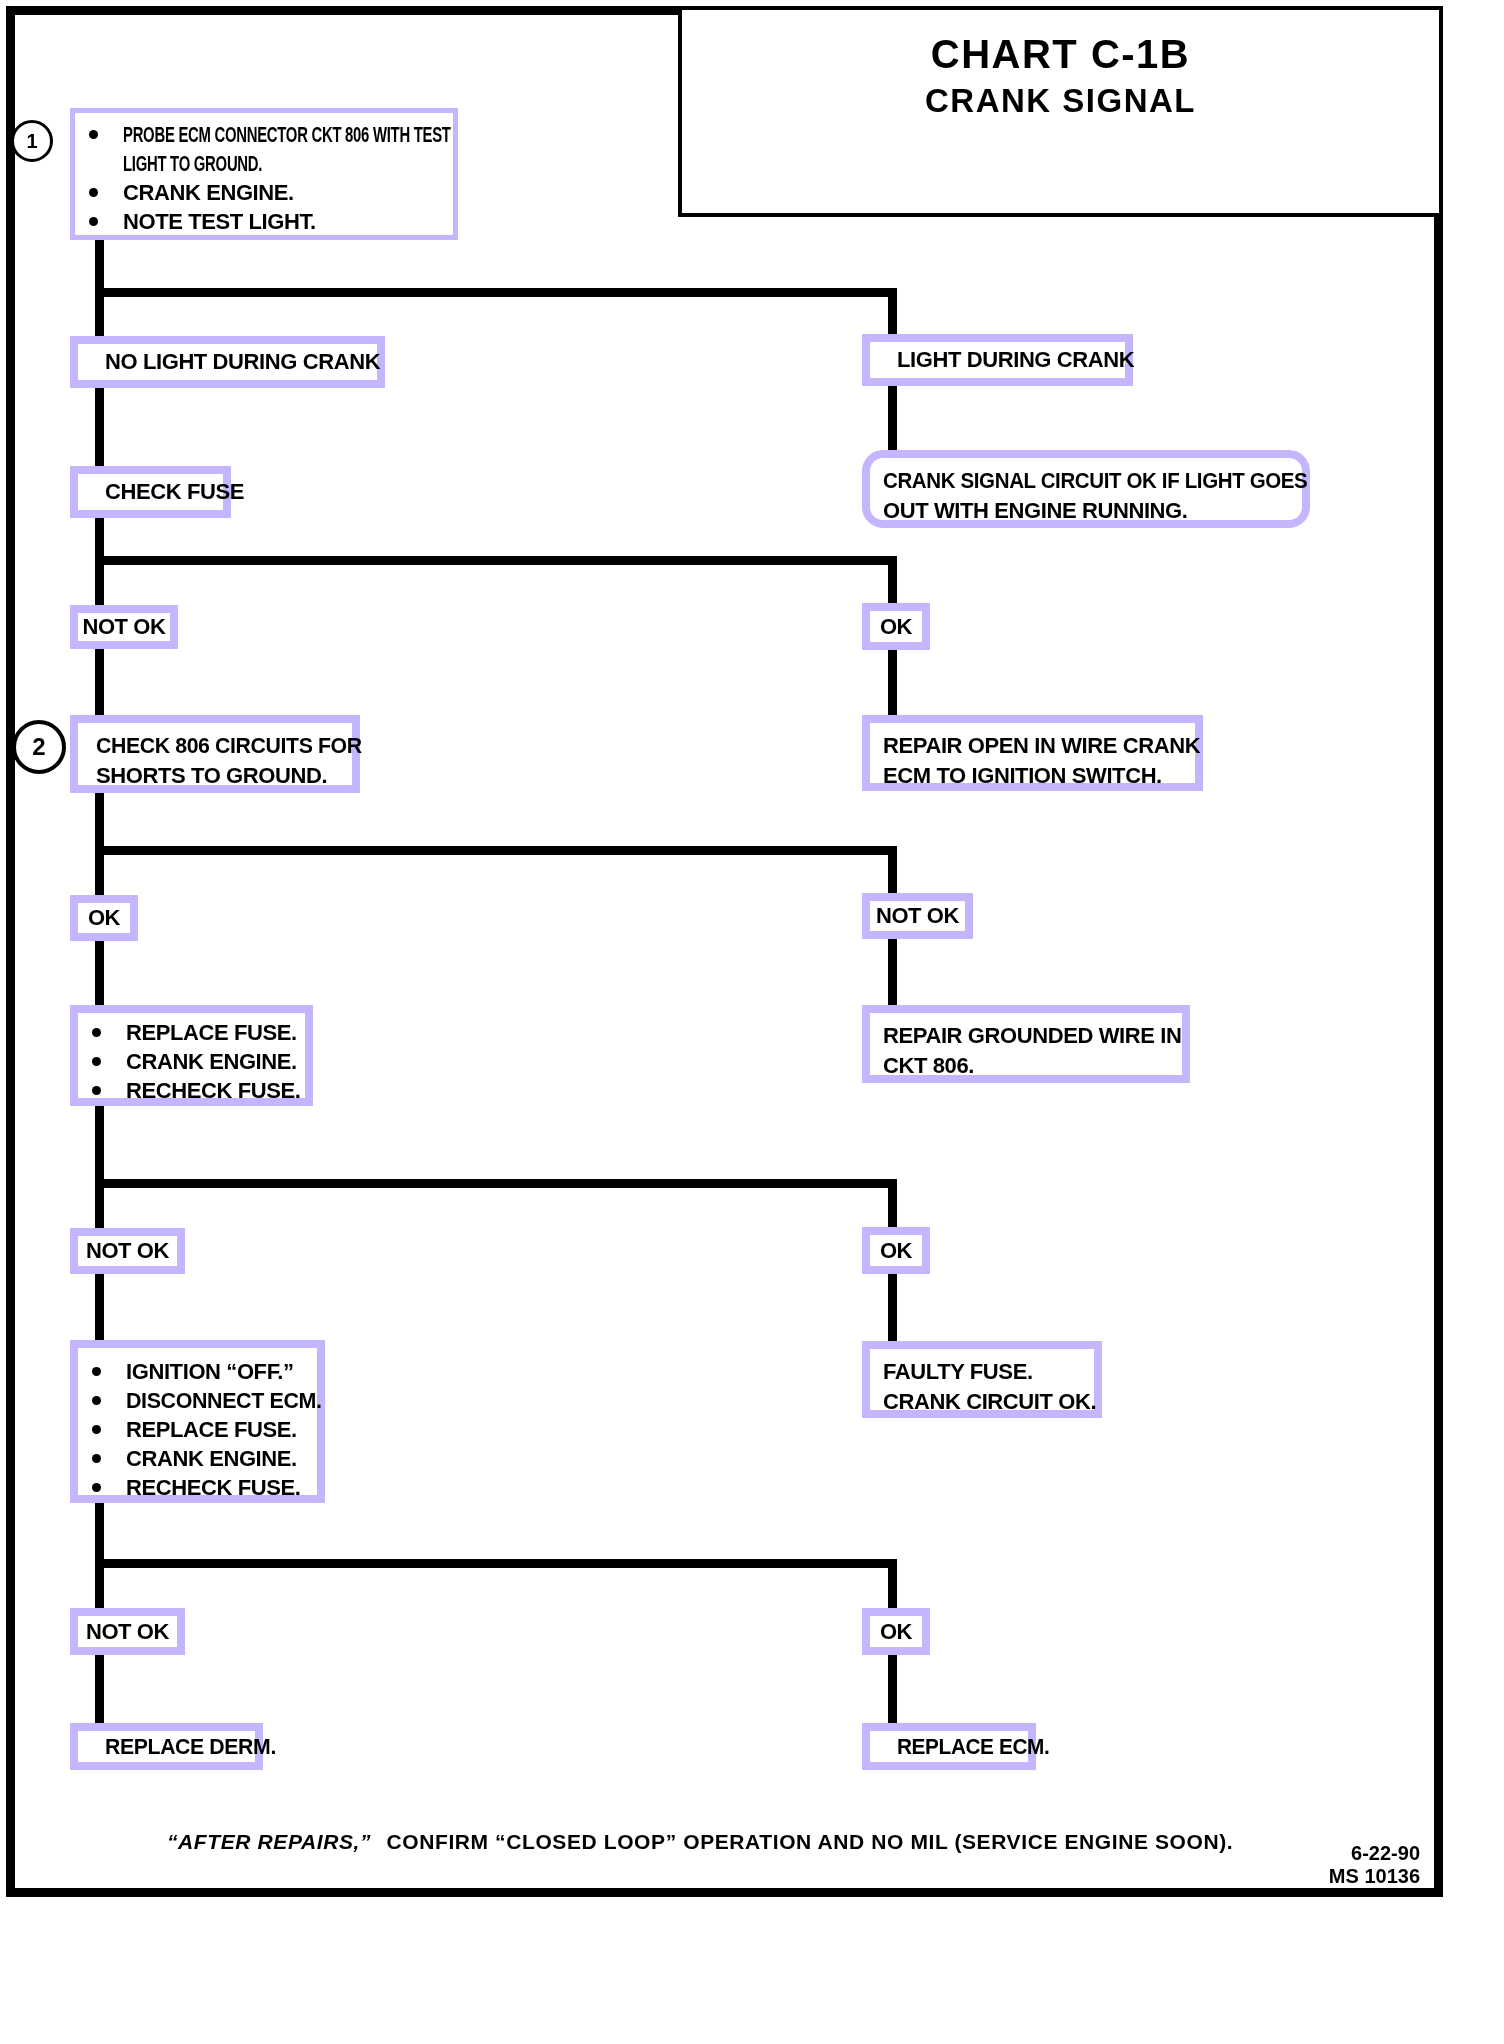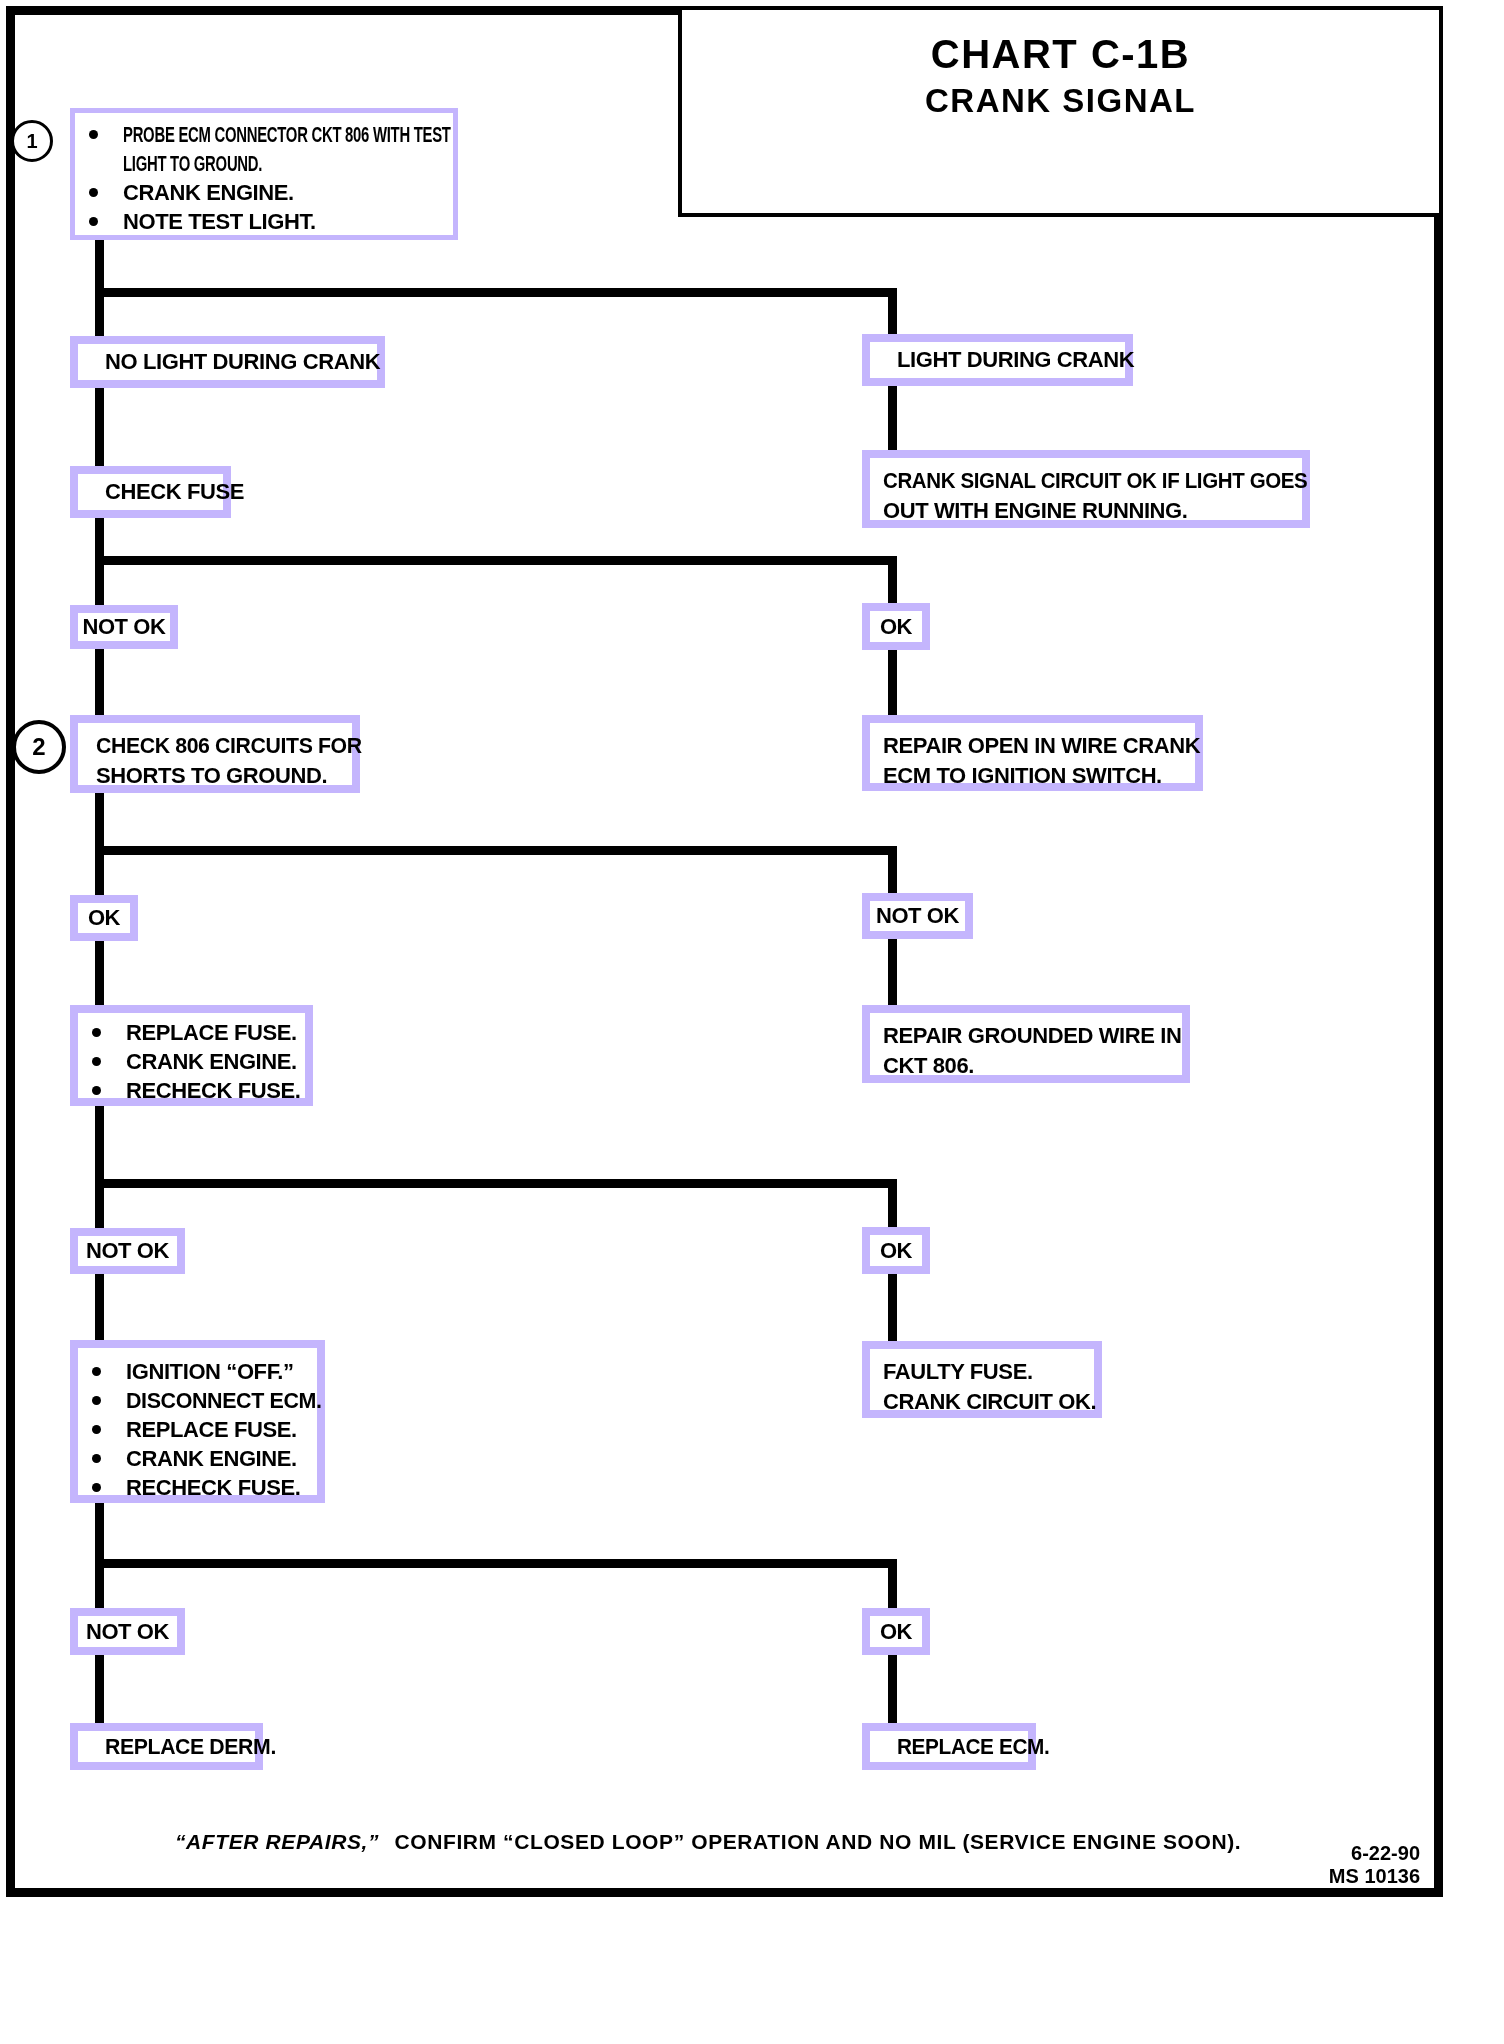--- a/index.html
+++ b/index.html
@@ -28,21 +28,21 @@
   .bullets .tl{font-size:22px;font-weight:bold;letter-spacing:-0.4px;white-space:nowrap;line-height:29px;}
   .bi{display:flex;align-items:flex-start;}
   .dot{width:9px;height:9px;border-radius:50%;background:#000;margin:10px 0 0 14px;flex:0 0 auto;}
   .bl{margin-left:25px;}
   
   .circ{border-radius:50%;background:#fff;box-sizing:border-box;display:flex;align-items:center;
         justify-content:center;font-weight:bold;z-index:2;}
   #circ1{left:11px;top:120px;width:42px;height:42px;border:3px solid #000;font-size:20px;}
   #circ2{left:12px;top:720px;width:54px;height:54px;border:4px solid #000;font-size:24px;}
   
-  #footer{left:175px;top:1830px;font-size:21px;font-weight:bold;letter-spacing:0.6px;white-space:nowrap;z-index:2;}
+  #footer{left:167px;top:1830px;font-size:21px;font-weight:bold;letter-spacing:0.6px;white-space:nowrap;z-index:2;}
   #footer .it{font-style:italic;}
   #footer .rest{margin-left:9px;}
   #stamp{left:1285px;top:1842px;width:135px;text-align:right;font-size:20px;font-weight:bold;
          line-height:23px;z-index:2;}
 </style>
 </head>
 <body>
 
 <div id="canvas">
 
@@ -97,21 +97,21 @@
   <div class="abs box lbl lft" style="left:70px;top:336px;width:315px;height:52px;">
     <span class="bt fit">NO LIGHT DURING CRANK</span>
   </div>
   <div class="abs box lbl lft" style="left:862px;top:334px;width:271px;height:52px;">
     <span class="bt fit">LIGHT DURING CRANK</span>
   </div>
 
   <div class="abs box lbl lft" style="left:70px;top:466px;width:161px;height:52px;">
     <span class="bt fit">CHECK FUSE</span>
   </div>
-  <div class="abs box content" style="left:862px;top:450px;width:448px;height:78px;">
+  <div class="abs box content" style="left:862px;top:450px;width:448px;height:78px;border-radius:21px;">
     <div class="tl fit" style="display: inline-block; transform-origin: 0px 50%; transform: scaleX(0.932);">CRANK SIGNAL CIRCUIT OK IF LIGHT GOES</div>
     <div class="tl fit">OUT WITH ENGINE RUNNING.</div>
   </div>
 
   <div class="abs box lbl" style="left:70px;top:605px;width:108px;height:44px;">
     <span class="bt fit fc">NOT OK</span>
   </div>
   <div class="abs box lbl" style="left:862px;top:603px;width:68px;height:47px;">
     <span class="bt fit fc">OK</span>
   </div>

